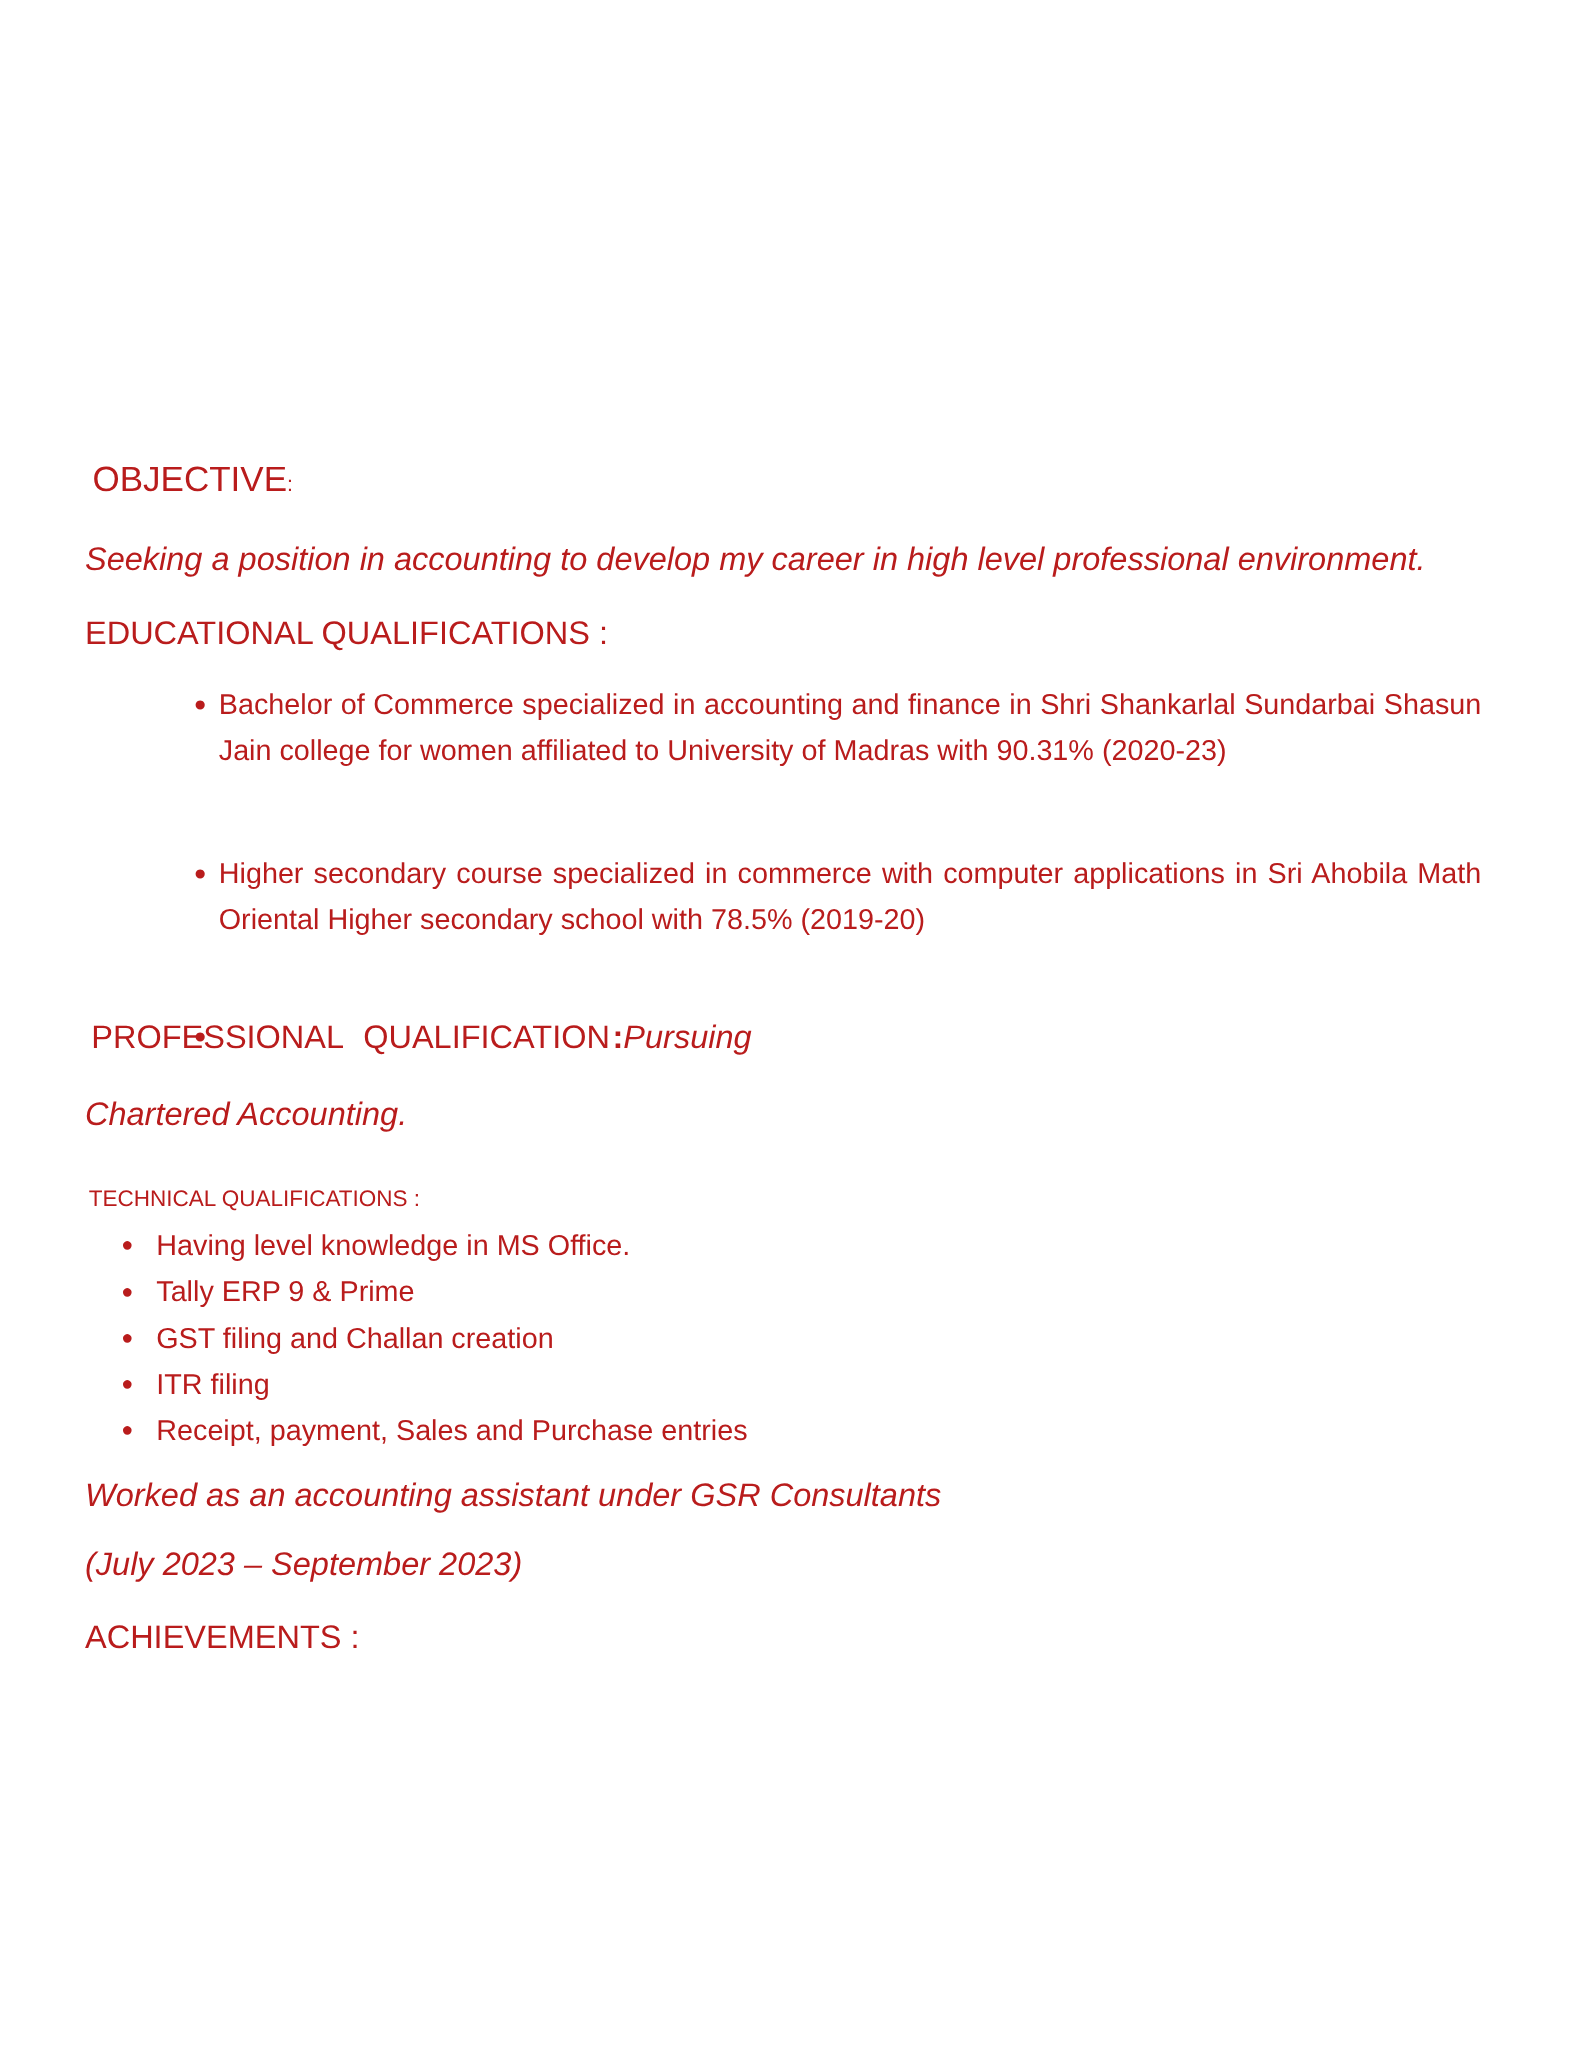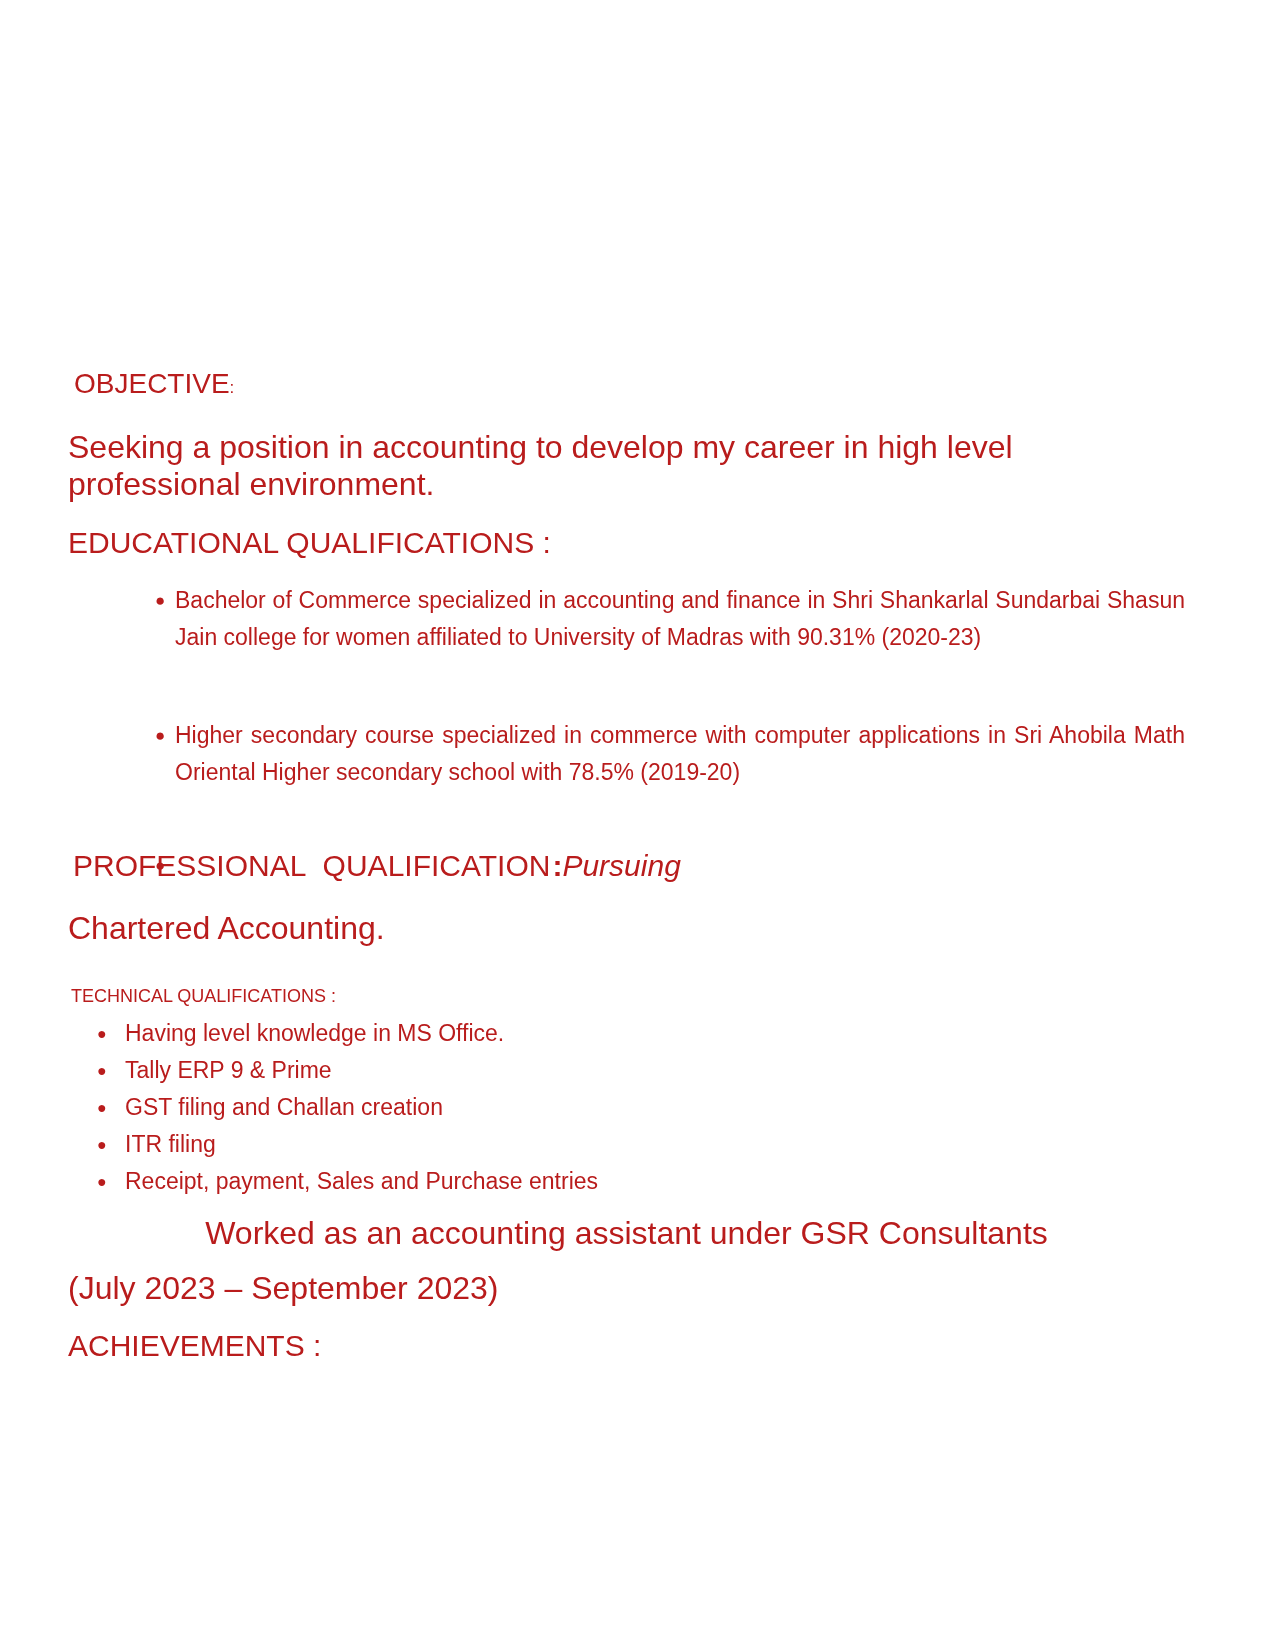--- a/index.html
+++ b/index.html
@@ -9,34 +9,35 @@
     height: 1650px;
     background: #ffffff;
     color: #b91c1c;
     font-family: "Liberation Sans", "DejaVu Sans", sans-serif;
     overflow: hidden;
     box-sizing: border-box;
     padding: 342px 82px 0 68px;
     margin-top: 23px;
   }
   .heading {
-    font-size: 30px;
+    font-size: 26px;
     line-height: 38px;
     white-space: nowrap;
   }
   .h-objective { font-size: 28px; padding-left: 6px; }
   .h-objective .small-colon { font-size: 17px; }
   .h-professional { padding-left: 5px; word-spacing: 9px; }
   .h-professional .prof-colon { margin-left: 2px; font-weight: 700; }
   .h-professional .prof-status { word-spacing: normal; font-style: italic; }
   .h-technical { font-size: 18px; padding-left: 3px; }
   .h-working { font-size: 25px; }
   .body-text {
-    font-size: 32px;
+    font-size: 26px;
     line-height: 37px;
+    font-style: italic;
   }
   .objective-text { margin-top: 22px; }
   .h-educational { margin-top: 21px; }
   ul.doc-list {
     list-style: none;
     margin: 0;
     padding: 0;
   }
   ul.doc-list li {
     position: relative;
@@ -50,21 +51,21 @@
   ul.edu-list li .bullet { position: absolute; left: 87px; top: 0; font-size: 17px; }
   ul.edu-list li:nth-child(1) { margin-top: 20px; }
   ul.edu-list li:nth-child(2) { margin-top: 61px; }
   ul.edu-list li:nth-child(3) { margin-top: 56px; }
   ul.tech-list li { padding-left: 57px; }
   ul.tech-list li .bullet { position: absolute; left: 29px; top: 0; font-size: 16px; }
   .professional-line { margin-top: 5px; }
   .chartered-line { margin-top: 25px; }
   .h-technical { margin-top: 30px; }
   .h-working { margin-top: 20px; }
-  .worked-line { margin-top: 15px; text-align: center; }
+  .worked-line { margin-top: 15px; }
   .period-line { margin-top: 18px; }
   .h-achievements { margin-top: 20px; }
 </style>
 </head>
 <body>
 
 <div class="page">
 
   <div class="heading h-objective"><span>OBJECTIVE</span><span class="small-colon">:</span></div>
 

